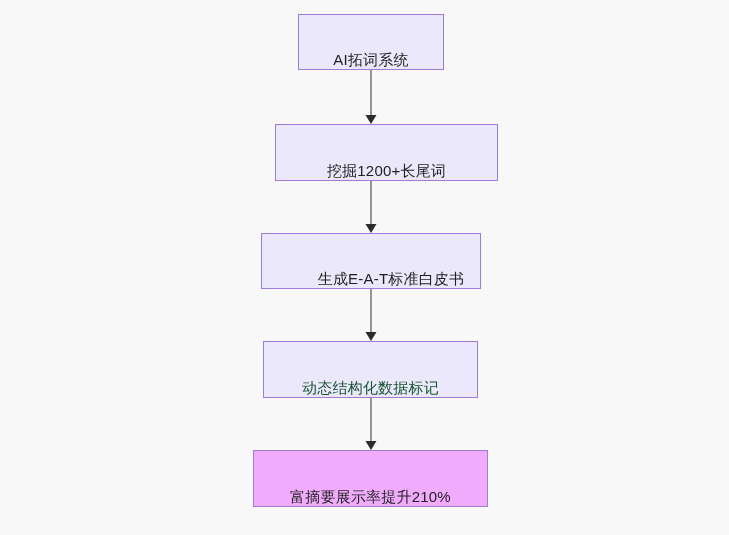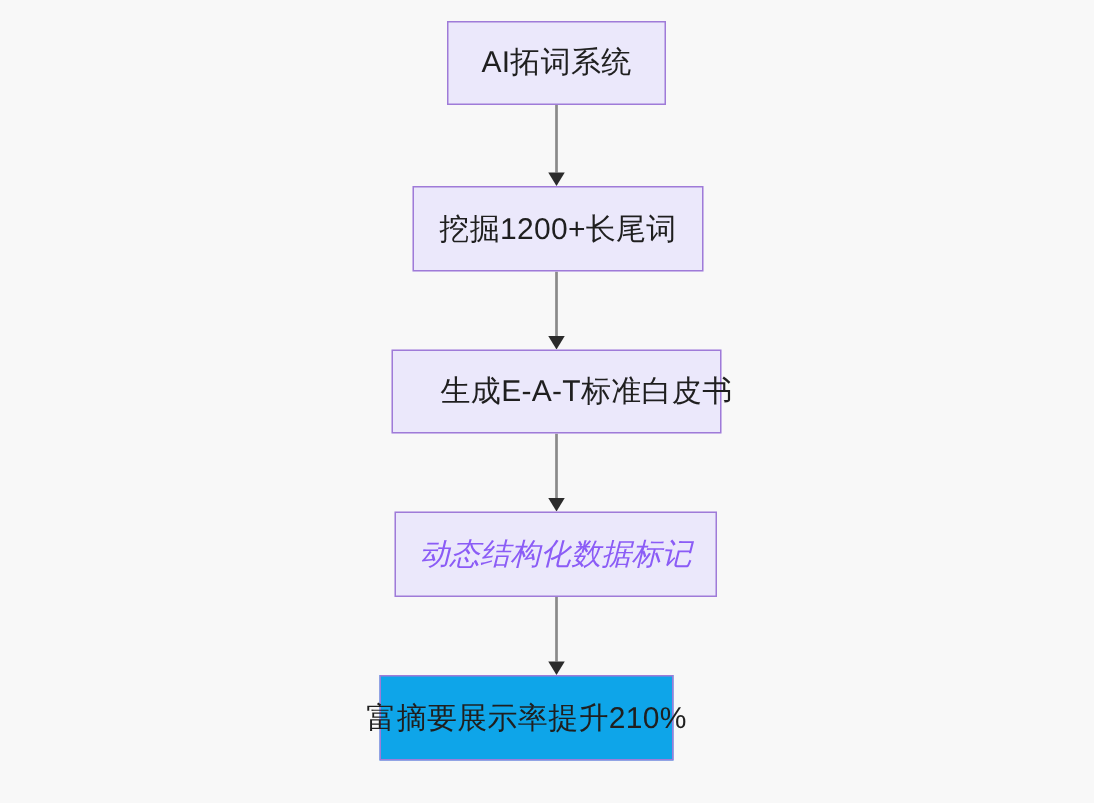--- a/index.html
+++ b/index.html
@@ -18,24 +18,24 @@
     width: 729px;
     height: 535px;
   }
   .flow-node {
     position: absolute;
     box-sizing: border-box;
     background: #ebe8fb;
     border: 1.5px solid #9f7bd8;
     border-radius: 0;
     display: flex;
-    align-items: center;
+    align-items: flex-end;
     justify-content: center;
     color: #1f1f1f;
-    font-size: 20px;
+    font-size: 15px;
     line-height: 1.2;
     letter-spacing: 0.2px;
     white-space: nowrap;
   }
   .edge-line {
     stroke: #8a8a8a;
     stroke-width: 1.8;
     fill: none;
   }
   .edge-head {
@@ -61,26 +61,26 @@
       </g>
       <g>
         <line class="edge-line" x1="371" y1="398" x2="371" y2="441" stroke="#8a8a8a"></line>
         <polygon class="edge-head" points="365.5,441 376.5,441 371,450" fill="#2b2b2b"></polygon>
       </g>
     </svg>
   <div id="node-layer">
       <div class="flow-node" style="left: 298px; top: 14px; width: 146px; height: 56px; background: rgb(235, 232, 251); border-color: rgb(159, 123, 216); color: rgb(31, 31, 31);">
         <span>AI拓词系统</span>
       </div>
-      <div class="flow-node" style="left: 275px; top: 124px; width: 194px; height: 57px; background: rgb(235, 232, 251); border-color: rgb(159, 123, 216); color: rgb(31, 31, 31);">
+      <div class="flow-node" style="left: 275px; top: 124px; width: 223px; height: 57px; background: rgb(235, 232, 251); border-color: rgb(159, 123, 216); color: rgb(31, 31, 31);">
         <span>挖掘1200+长尾词</span>
       </div>
       <div class="flow-node" style="left: 261px; top: 233px; width: 220px; height: 56px; background: rgb(235, 232, 251); border-color: rgb(159, 123, 216); color: rgb(31, 31, 31); padding-left: 40px;">
         <span>生成E-A-T标准白皮书</span>
       </div>
-      <div class="flow-node" style="left: 263px; top: 341px; width: 215px; height: 57px; background: rgb(235, 232, 251); border-color: rgb(159, 123, 216); color: #8b5cf6; font-style: italic;">
+      <div class="flow-node" style="left: 263px; top: 341px; width: 215px; height: 57px; background: rgb(235, 232, 251); border-color: rgb(159, 123, 216); color: #14532d;">
         <span>动态结构化数据标记</span>
       </div>
-      <div class="flow-node" style="left: 253px; top: 450px; width: 196px; height: 57px; background: #0ea5e9; border-color: rgb(159, 123, 216); color: rgb(31, 31, 31);">
+      <div class="flow-node" style="left: 253px; top: 450px; width: 235px; height: 57px; background: #f0abfc; border-color: rgb(159, 123, 216); color: rgb(31, 31, 31);">
         <span>富摘要展示率提升210%</span>
       </div>
     </div>
 </div>
 
 </body></html>

